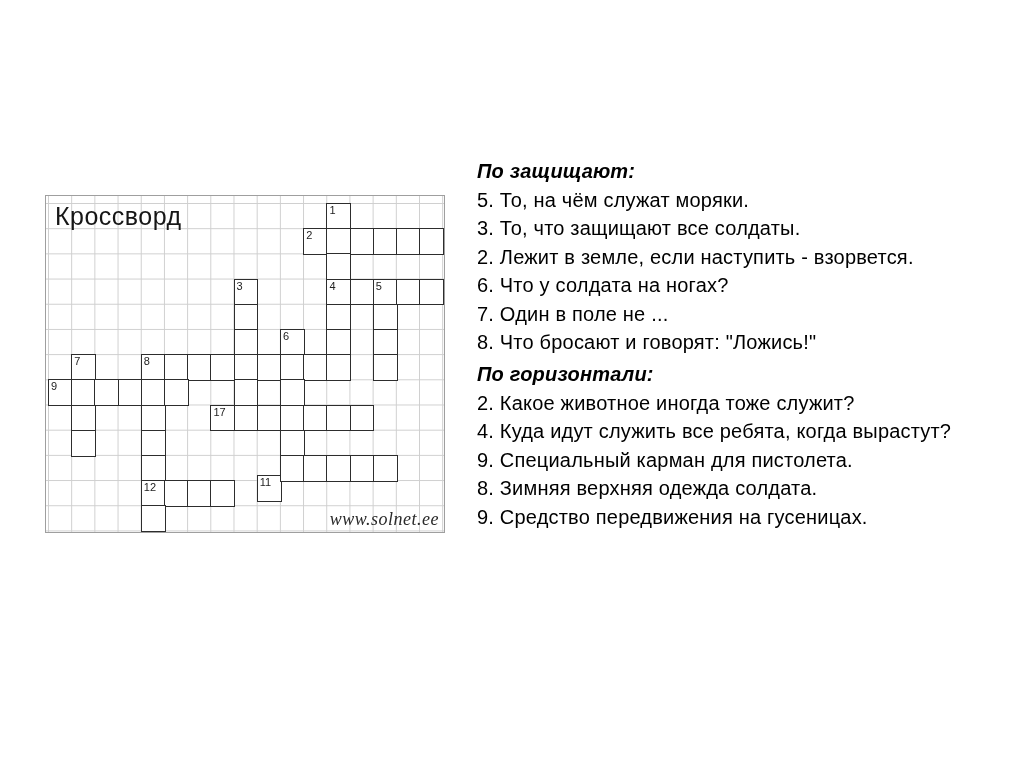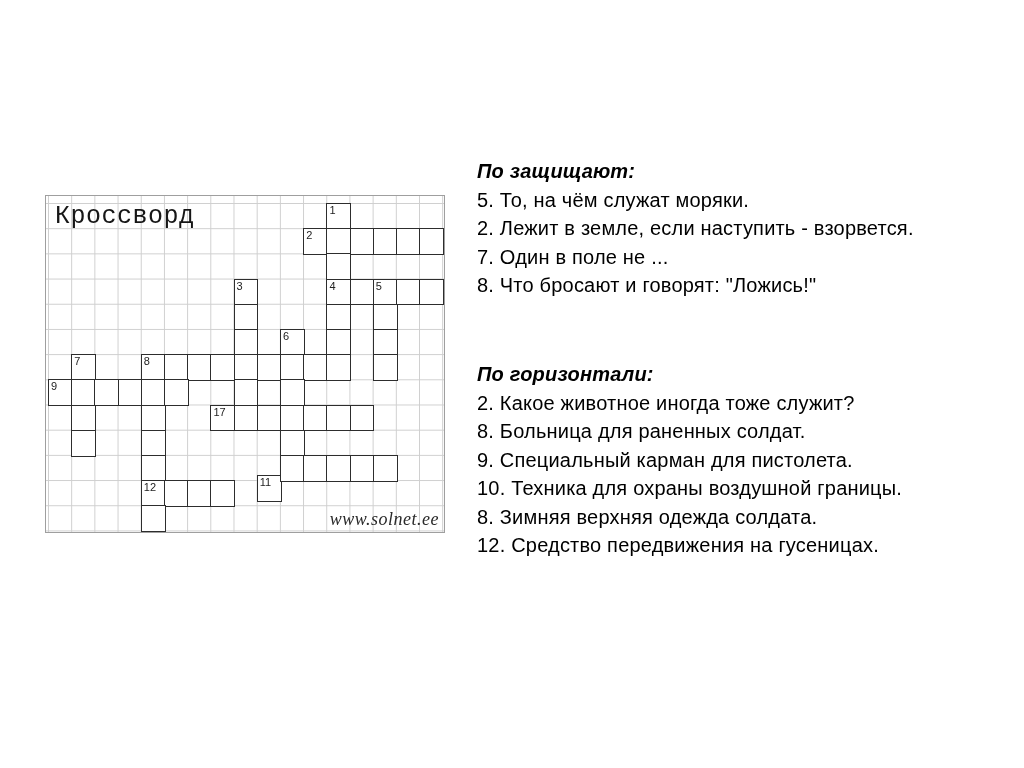--- a/index.html
+++ b/index.html
@@ -25,21 +25,20 @@
     background-size: 23.2px 25.2px;
     background-position: 2px 7px;
   }
 
   .panel-title {
     position: absolute;
     left: 9px; top: 7px;
     color: #161616;
     line-height: 1.08;
     z-index: 3;
-    font-family: Liberation Mono, monospace;
   }
   .panel-title .t1 { font-size: 25px; letter-spacing: 0.5px; }
   .panel-title .t2 { font-size: 27px; margin-top: 2px; letter-spacing: 0.5px; }
 
   .cells { position: absolute; left: 2px; top: 7px; z-index: 2; }
   .cell {
     position: absolute;
     box-sizing: border-box;
     width: 24.8px; height: 26.8px;
     border: 1.6px solid #2d2d2d;
@@ -179,31 +178,32 @@
         <div class="cell" style="left: 92.8px; top: 302.4px;"></div>
       </div>
 
     <div class="watermark">www.solnet.ee</div>
   </div>
 
   <div class="clues clues-vertical">
     <div class="clue-header">По защищают:</div>
     <div id="vlist">
         <div class="clue">5. То, на чём служат моряки.</div>
+        <div class="clue">3. То, что защищают все солдаты.</div>
         <div class="clue">2. Лежит в земле, если наступить - взорвется.</div>
+        <div class="clue">6. Что у солдата на ногах?</div>
         <div class="clue">7. Один в поле не ...</div>
         <div class="clue">8. Что бросают и говорят: "Ложись!"</div>
       </div>
   </div>
 
   <div class="clues clues-horizontal">
     <div class="clue-header">По горизонтали:</div>
     <div id="hlist">
         <div class="clue">2. Какое животное иногда тоже служит?</div>
-        <div class="clue">8. Больница для раненных солдат.</div>
+        <div class="clue">4. Куда идут служить все ребята, когда вырастут?</div>
         <div class="clue">9. Специальный карман для пистолета.</div>
-        <div class="clue">10. Техника для охраны воздушной границы.</div>
         <div class="clue">8. Зимняя верхняя одежда солдата.</div>
-        <div class="clue">12. Средство передвижения на гусеницах.</div>
+        <div class="clue">9. Средство передвижения на гусеницах.</div>
       </div>
   </div>
 
 </div>
 
 </body></html>

